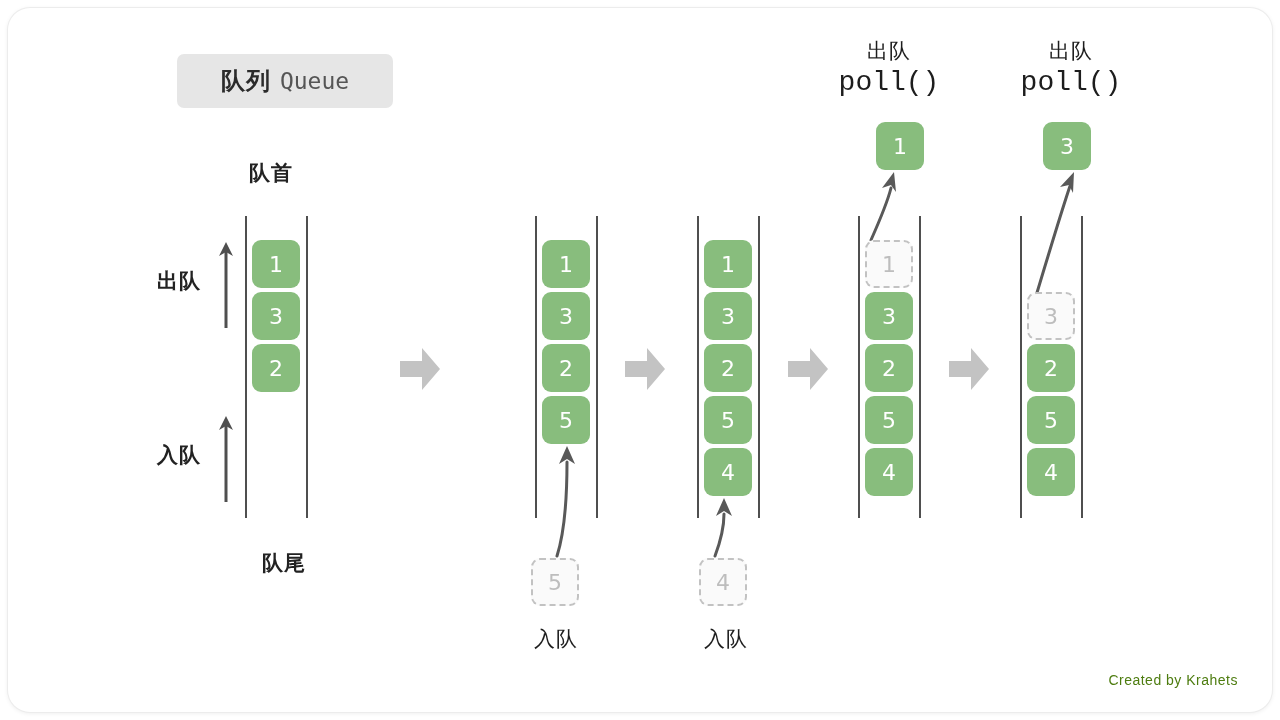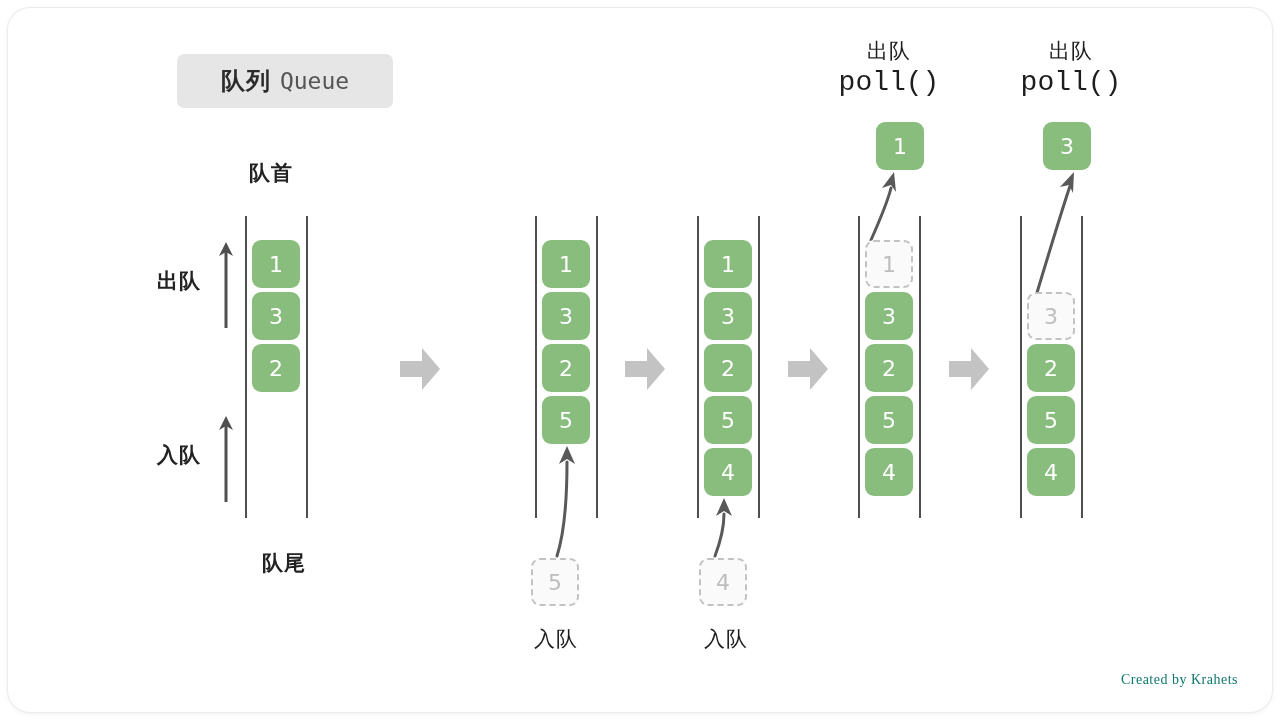--- a/index.html
+++ b/index.html
@@ -112,22 +112,22 @@
   
   .side-arrow { color: #4f4f4f; }
 
   
   .motion { color: #595959; overflow: visible; }
 
   
   #footer {
     right: 34px; bottom: 24px;
     font-size: 14px;
-    color: #0f766e;
-    font-family: Liberation Serif, serif;
+    color: #4d7c0f;
+    font-family: Liberation Sans, sans-serif;
     letter-spacing: 0.5px;
   }
 </style>
 </head>
 <body>
 
 <div id="card">
 
   <div class="abs" id="title-badge">
     <span class="cn">队列</span>

